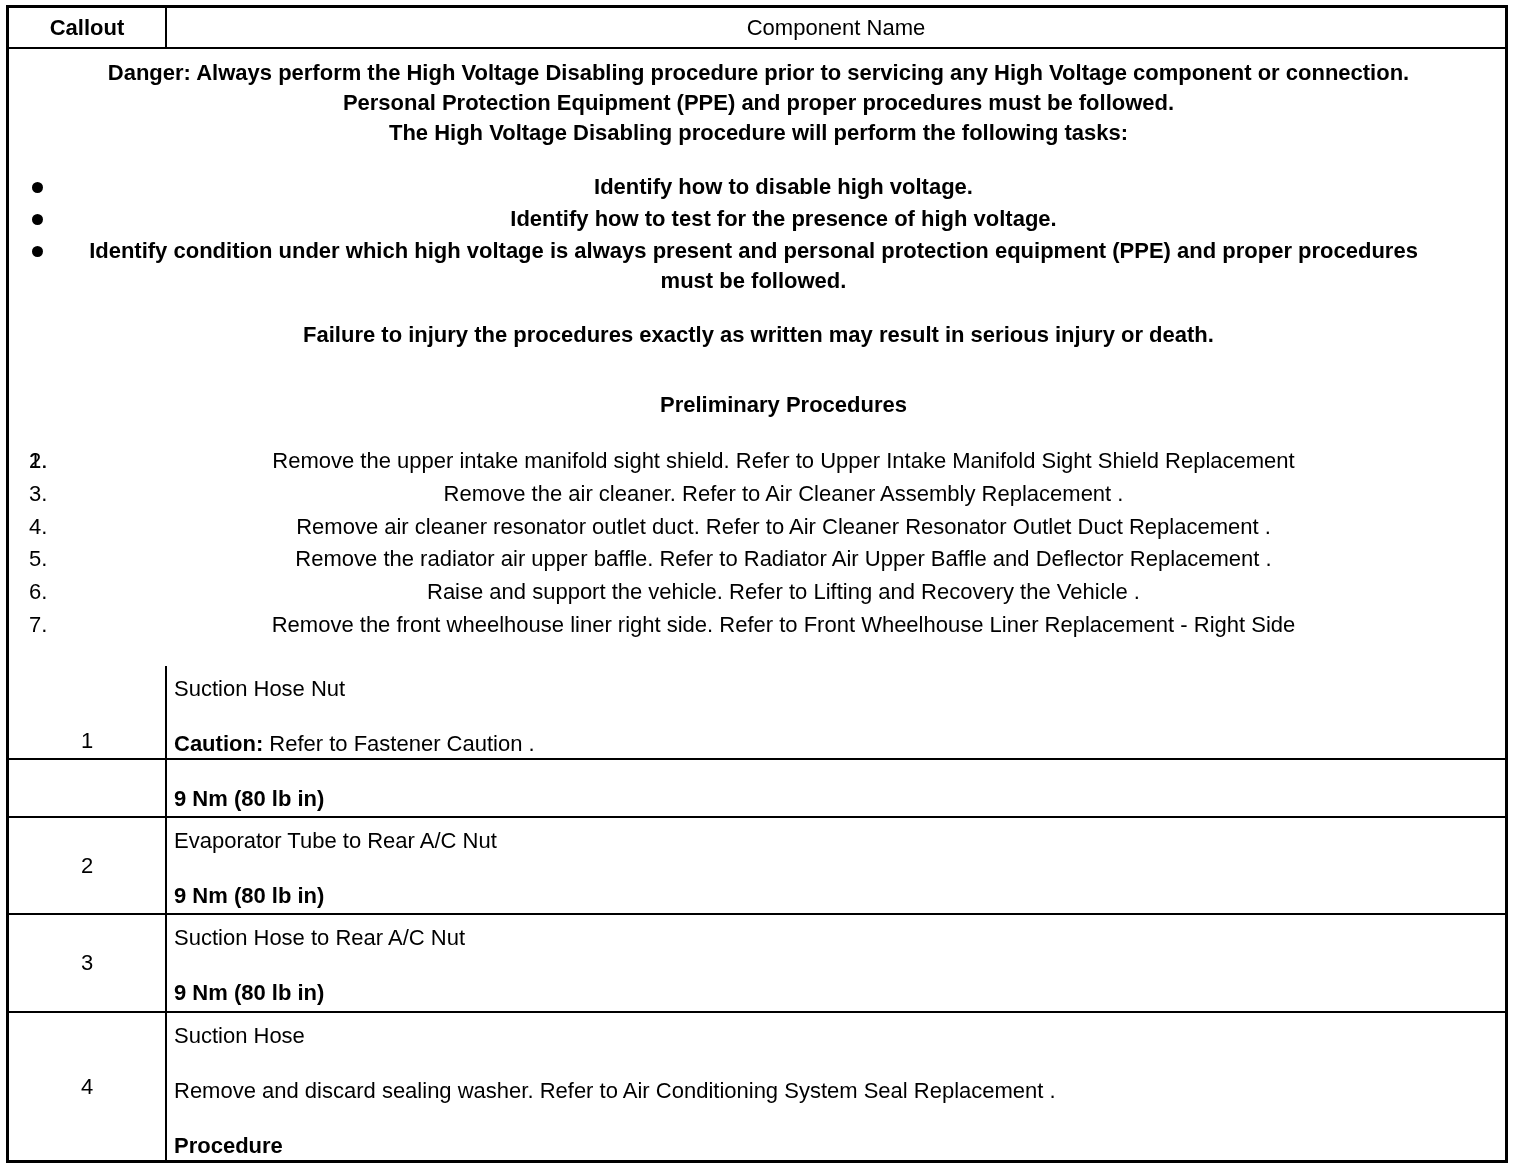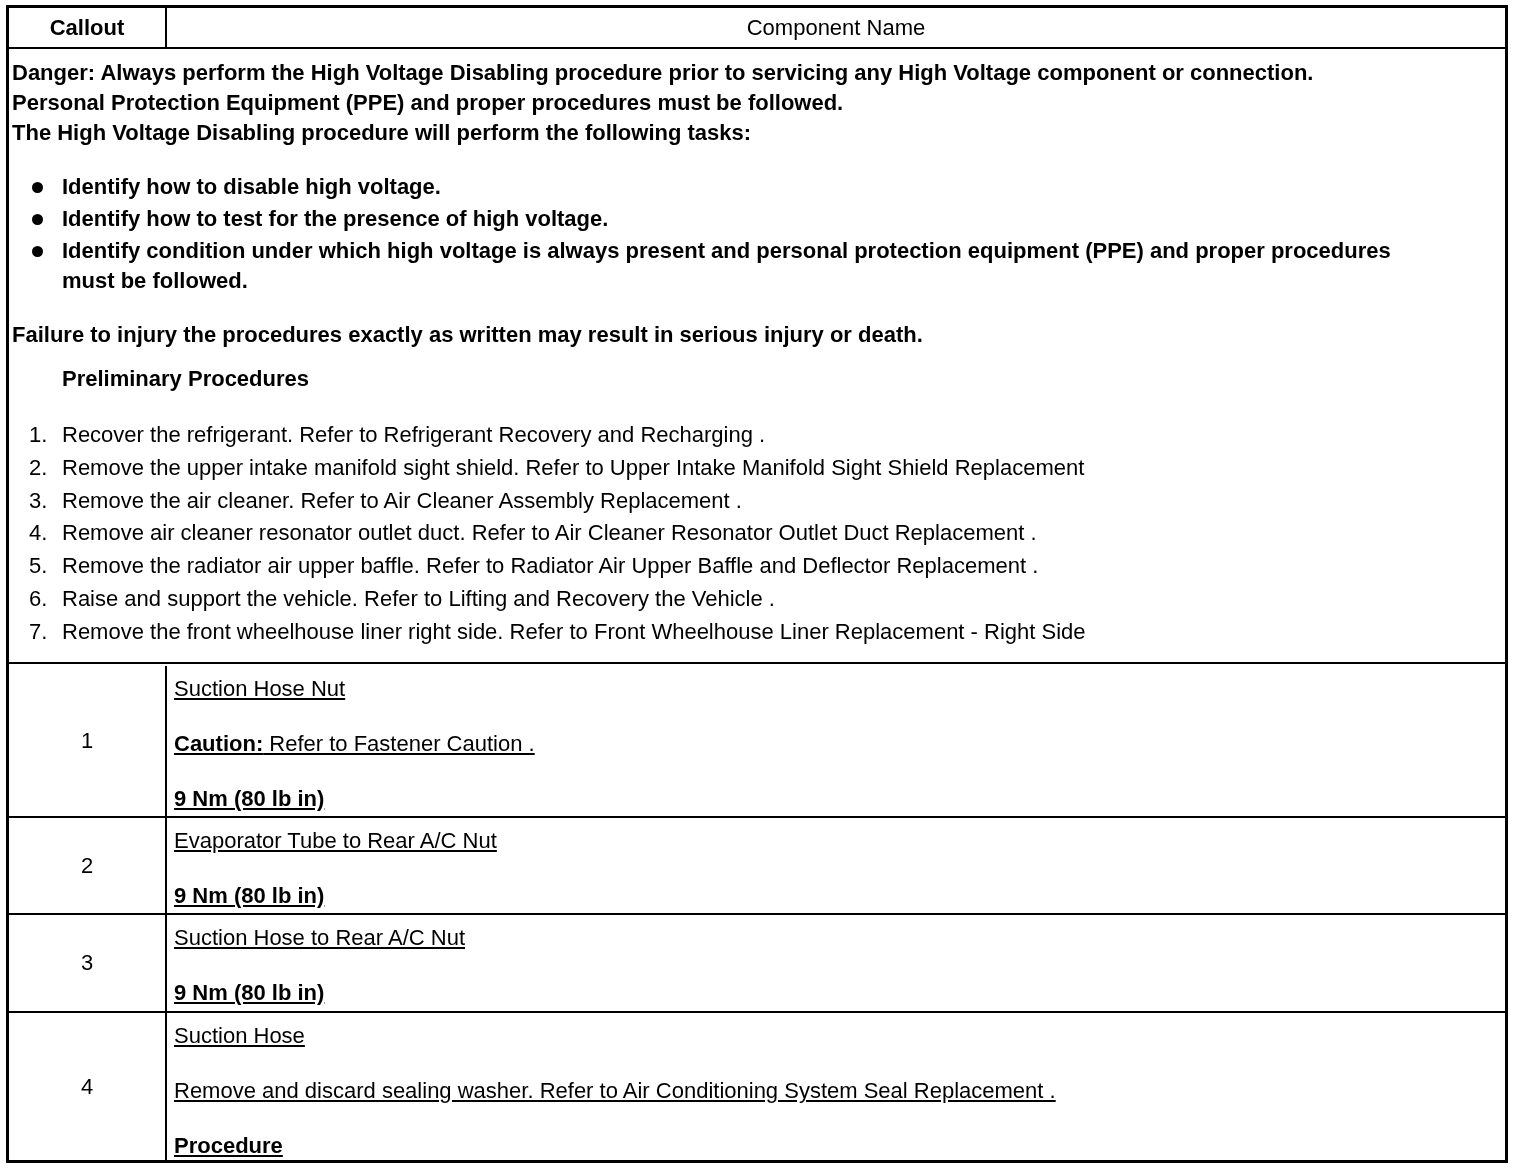--- a/index.html
+++ b/index.html
@@ -44,21 +44,21 @@
     border-right: 2px solid #000;
     display: flex; align-items: center; justify-content: center;
     font-weight: bold; font-size: 22px;
   }
   .hdr-name {
     left: 158px; right: 0;
     display: flex; align-items: center; justify-content: center;
     font-weight: normal; font-size: 22px;
   }
   
-  .info-row { top: 41px; height: 615px; border-bottom: 2px solid #000; }
+  .info-row { top: 41px; height: 711px; border-bottom: 2px solid #000; text-align: center; }
   .info-cell {
     left: 0; right: 0;
     padding: 9px 0 0 3px;
     font-size: 22px;
     line-height: 30px;
   }
   .danger-line { font-weight: bold; white-space: nowrap; }
   .bullets {
     margin: 24px 0 0 0;
     padding: 0;
@@ -74,21 +74,21 @@
   .bullets li .dot {
     position: absolute;
     left: 20px;
     top: 10px;
     width: 11px;
     height: 11px;
     border-radius: 50%;
     background: #000;
   }
   .failure { font-weight: bold; margin-top: 24px; }
-  .prelim { font-weight: bold; margin-top: 14px; padding-left: 50px; }
+  .prelim { font-weight: bold; margin-top: 40px; padding-left: 50px; }
   .steps {
     margin: 26px 0 0 0;
     padding: 0;
     list-style: none;
   }
   .steps li {
     position: relative;
     padding-left: 50px;
     line-height: 30px;
     margin-bottom: 2.8px;
@@ -106,21 +106,20 @@
     left: 0; width: 158px;
     border-right: 2px solid #000;
     display: flex; align-items: center; justify-content: center;
     font-size: 22px;
   }
   .comp-name {
     left: 158px; right: 0;
     padding: 8px 0 0 7px;
     font-size: 22px;
     line-height: 30px;
-    text-decoration: underline;
   }
   .comp-name .para { margin: 0 0 25px 0; }
   .comp-name .para:last-child { margin-bottom: 0; }
   .bold { font-weight: bold; }
   .r1 { top: 658px; height: 152px; }
   .r2 { top: 810px; height: 97px; }
   .r3 { top: 907px; height: 98px; }
   .r4 { top: 1005px; height: 147px; }
 </style>
 </head>
@@ -154,21 +153,20 @@
         </li>
       </ul>
 
       <div class="failure">Failure to injury the procedures exactly as written may result in serious injury or death.</div>
 
       <div class="prelim">Preliminary Procedures</div>
 
       <ol class="steps">
         <li>
           <span class="num">1.</span>
-          <span>Recover the refrigerant. Refer to Refrigerant Recovery and Recharging .</span>
         </li>
         <li>
           <span class="num">2.</span>
           <span>Remove the upper intake manifold sight shield. Refer to Upper Intake Manifold Sight Shield Replacement</span>
         </li>
         <li>
           <span class="num">3.</span>
           <span>Remove the air cleaner. Refer to Air Cleaner Assembly Replacement .</span>
         </li>
         <li>

